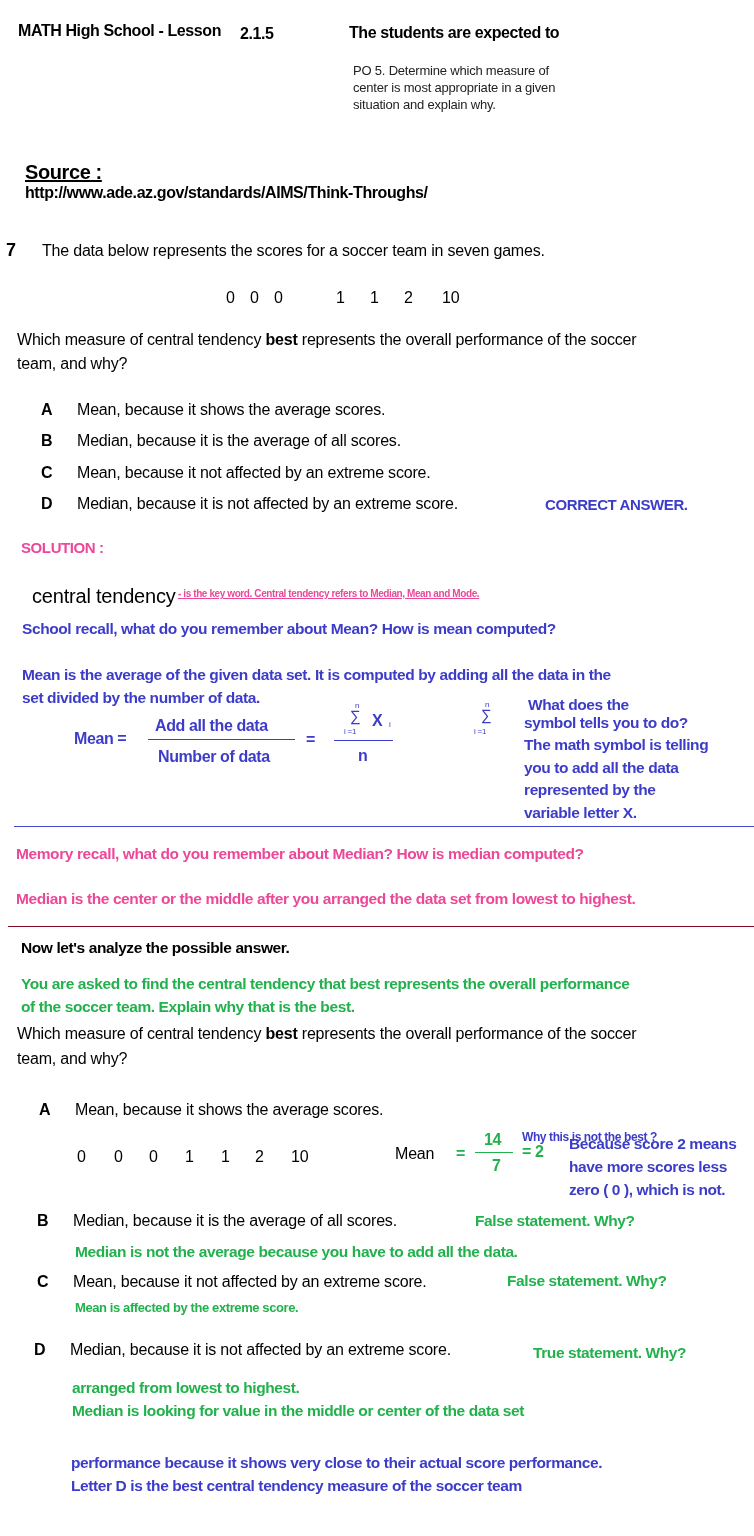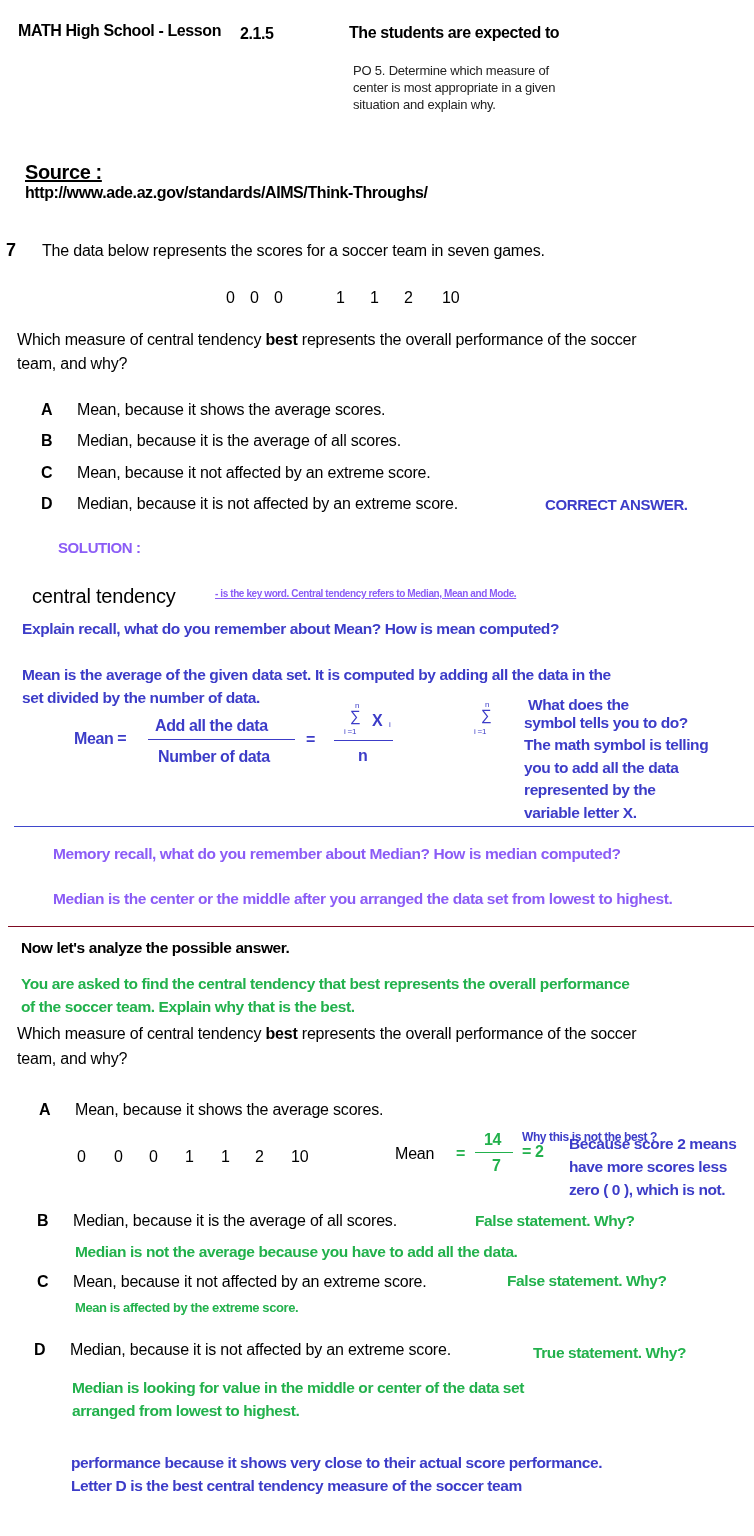--- a/index.html
+++ b/index.html
@@ -1,21 +1,21 @@
 <!DOCTYPE html>
 <html><head>
 <meta charset="utf-8">
 <style>
   html, body { margin: 0; padding: 0; background: #ffffff; }
   body { width: 754px; height: 1536px; position: relative; overflow: hidden; font-family: "Liberation Sans", sans-serif; color: #000; }
   .abs { position: absolute; white-space: nowrap; }
   .calibri { font-family: "Liberation Sans", sans-serif; font-weight: bold; letter-spacing: -0.4px; }
   .arial { font-family: "Liberation Sans", sans-serif; letter-spacing: -0.2px; }
   .blue { color: #3c3cc8; }
-  .maroon { color: #8b5cf6; margin-left: 37px; }
+  .maroon { color: #ec4899; }
   .green { color: #22b14c; }
   .black { color: #000; }
   .hrule { position: absolute; height: 1px; }
   .frac-line { position: absolute; height: 1px; }
 </style>
 </head>
 <body>
 
 <div class="abs calibri black" style="left:18px;top:22px;font-size:16px;">MATH High School - Lesson</div>
 <div class="abs calibri black" style="left:240px;top:25px;font-size:16px;">2.1.5</div>
@@ -61,21 +61,21 @@
   <div class="abs arial black" style="left:41px;top:495px;font-size:16px;font-weight:bold;">D</div>
   <div class="abs arial black" style="left:77px;top:495px;font-size:16px;">Median, because it is not affected by an extreme score.</div>
 </div>
 <div class="abs calibri blue" style="left:545px;top:496px;font-size:15px;">CORRECT ANSWER.</div>
 
 <div class="abs calibri maroon" style="left:21px;top:539px;font-size:15px;">SOLUTION :</div>
 
 <div class="abs arial black" style="left:32px;top:585px;font-size:20px;">central tendency</div>
 <div class="abs calibri maroon" style="left:178px;top:588px;font-size:10px;text-decoration:underline;">- is the key word.  Central tendency refers to Median, Mean and Mode.</div>
 
-<div class="abs calibri blue" style="left:22px;top:620px;font-size:15.5px;">Explain recall, what do you remember about  Mean? How is mean computed?</div>
+<div class="abs calibri blue" style="left:22px;top:620px;font-size:15.5px;">School recall, what do you remember about  Mean? How is mean computed?</div>
 <div class="abs calibri blue" style="left:22px;top:666px;font-size:15.5px;">Mean is the average of the given data set. It is computed by adding all the data in the</div>
 <div class="abs calibri blue" style="left:22px;top:689px;font-size:15.5px;">set  divided by the number of data.</div>
 
 <div>
   <div class="abs calibri blue" style="left:74px;top:730px;font-size:16px;">Mean =</div>
   <div class="abs calibri blue" style="left:155px;top:717px;font-size:16px;">Add all the data</div>
   <div class="frac-line" style="left:148px;top:739px;width:147px;background:#3c3cc8;"></div>
   <div class="abs calibri blue" style="left:158px;top:748px;font-size:16px;text-align:right;">Number of data</div>
   <div class="abs calibri blue" style="left:306px;top:731px;font-size:16px;">=</div>
 
@@ -149,20 +149,20 @@
 
 <div class="abs arial black" style="left:37px;top:1273px;font-size:16px;font-weight:bold;">C</div>
 <div class="abs arial black" style="left:73px;top:1273px;font-size:16px;">Mean, because it not affected by an extreme score.</div>
 <div class="abs calibri green" style="left:507px;top:1272px;font-size:15.5px;">False statement. Why?</div>
 <div class="abs calibri green" style="left:75px;top:1300px;font-size:13px;">Mean is affected by the extreme score.</div>
 
 <div class="abs arial black" style="left:34px;top:1341px;font-size:16px;font-weight:bold;">D</div>
 <div class="abs arial black" style="left:70px;top:1341px;font-size:16px;">Median, because it is not affected by an extreme score.</div>
 <div class="abs calibri green" style="left:533px;top:1344px;font-size:15.5px;">True statement. Why?</div>
 <div class="abs calibri green" style="left:72px;top:1376px;font-size:15.5px;line-height:23px;">
+  <div>arranged from lowest to highest.</div>
   <div>Median is looking for value in the middle or center of the data set</div>
-  <div>arranged from lowest to highest.</div>
 </div>
 
 <div class="abs calibri blue" style="left:71px;top:1451px;font-size:15.5px;line-height:23px;">
   <div>performance because it shows very close to their actual score  performance.</div>
   <div>Letter D is the best central tendency measure of the soccer team</div>
 </div>
 
 </body></html>

